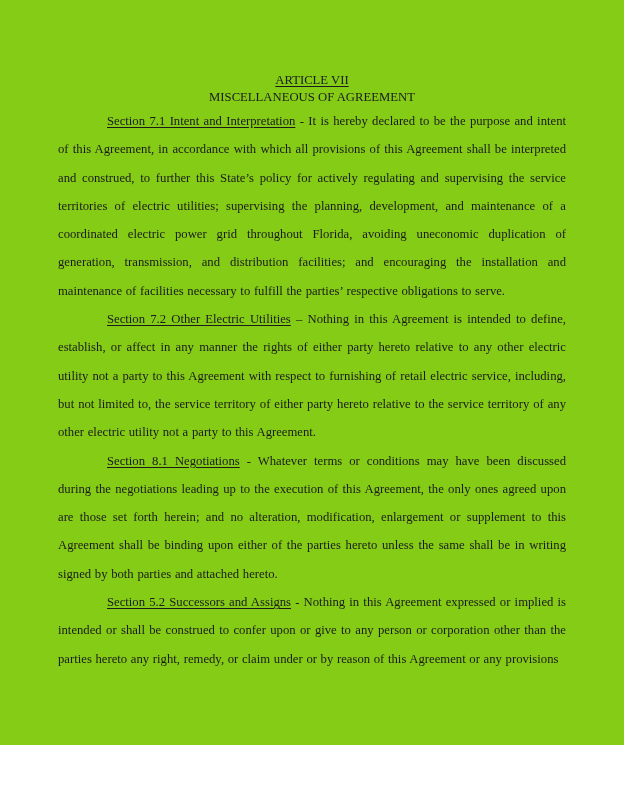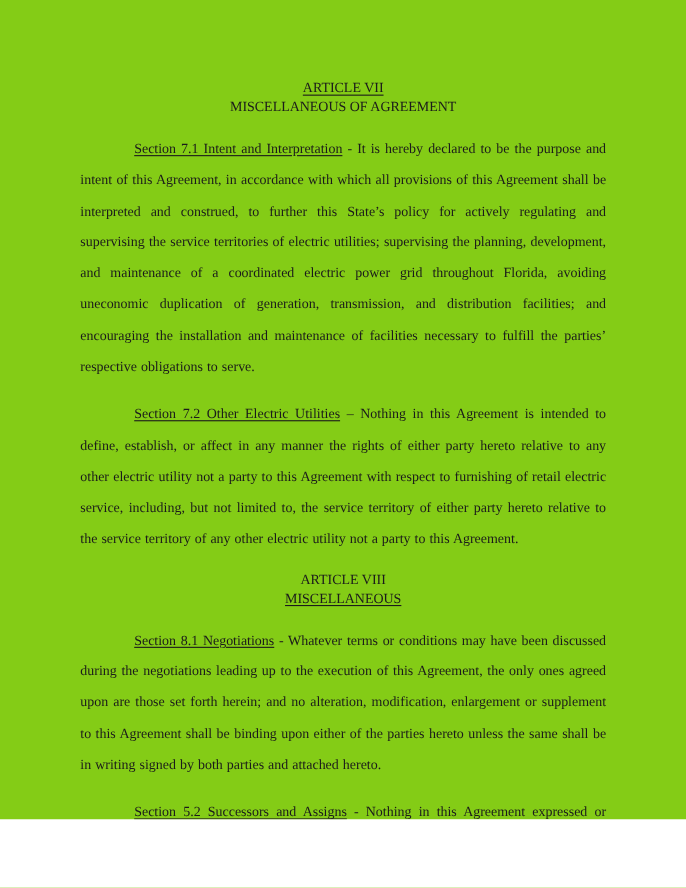--- a/index.html
+++ b/index.html
@@ -30,21 +30,21 @@
     margin: 5px 0 7px 0;
   }
   .heading-line {
     white-space: nowrap;
   }
   .underlined {
     text-decoration: underline;
     text-underline-offset: 2px;
   }
   p.para {
-    margin: 15px;
+    margin: 0;
     font-size: 12.7px;
     line-height: 28.3px;
     text-align: justify;
     text-indent: 49px;
     word-spacing: 0.5px;
   }
   .section-label {
     text-decoration: underline;
     text-underline-offset: 2px;
   }
@@ -66,24 +66,20 @@
 
     <div class="article-heading">
       <div class="heading-line underlined">ARTICLE VII</div>
       <div class="heading-line">MISCELLANEOUS OF AGREEMENT</div>
     </div>
 
     <p class="para"><span class="section-label">Section 7.1 Intent and Interpretation</span><span> - It is hereby declared to be the purpose and intent of this Agreement, in accordance with which all provisions of this Agreement shall be interpreted and construed, to further this State’s policy for actively regulating and supervising the service territories of electric utilities; supervising the planning, development, and maintenance of a coordinated electric power grid throughout Florida, avoiding uneconomic duplication of generation, transmission, and distribution facilities; and encouraging the installation and maintenance of facilities necessary to fulfill the parties’ respective obligations to serve.</span></p>
 
     <p class="para"><span class="section-label">Section 7.2 Other Electric Utilities</span><span> – Nothing in this Agreement is intended to define, establish, or affect in any manner the rights of either party hereto relative to any other electric utility not a party to this Agreement with respect to furnishing of retail electric service, including, but not limited to, the service territory of either party hereto relative to the service territory of any other electric utility not a party to this Agreement.</span></p>
 
-    <div class="article-heading second">
-      <div class="heading-line">ARTICLE VIII</div>
-      <div class="heading-line underlined">MISCELLANEOUS</div>
-    </div>
 
     <p class="para"><span class="section-label">Section 8.1 Negotiations</span><span> - Whatever terms or conditions may have been discussed during the negotiations leading up to the execution of this Agreement, the only ones agreed upon are those set forth herein; and no alteration, modification, enlargement or supplement to this Agreement shall be binding upon either of the parties hereto unless the same shall be in writing signed by both parties and attached hereto.</span></p>
 
     <p class="para"><span class="section-label">Section 5.2 Successors and Assigns</span><span> - Nothing in this Agreement expressed or implied is intended or shall be construed to confer upon or give to any person or corporation other than the parties hereto any right, remedy, or claim under or by reason of this Agreement or any provisions</span></p>
 
   </div>
 
 </div>
 
 </body></html>

